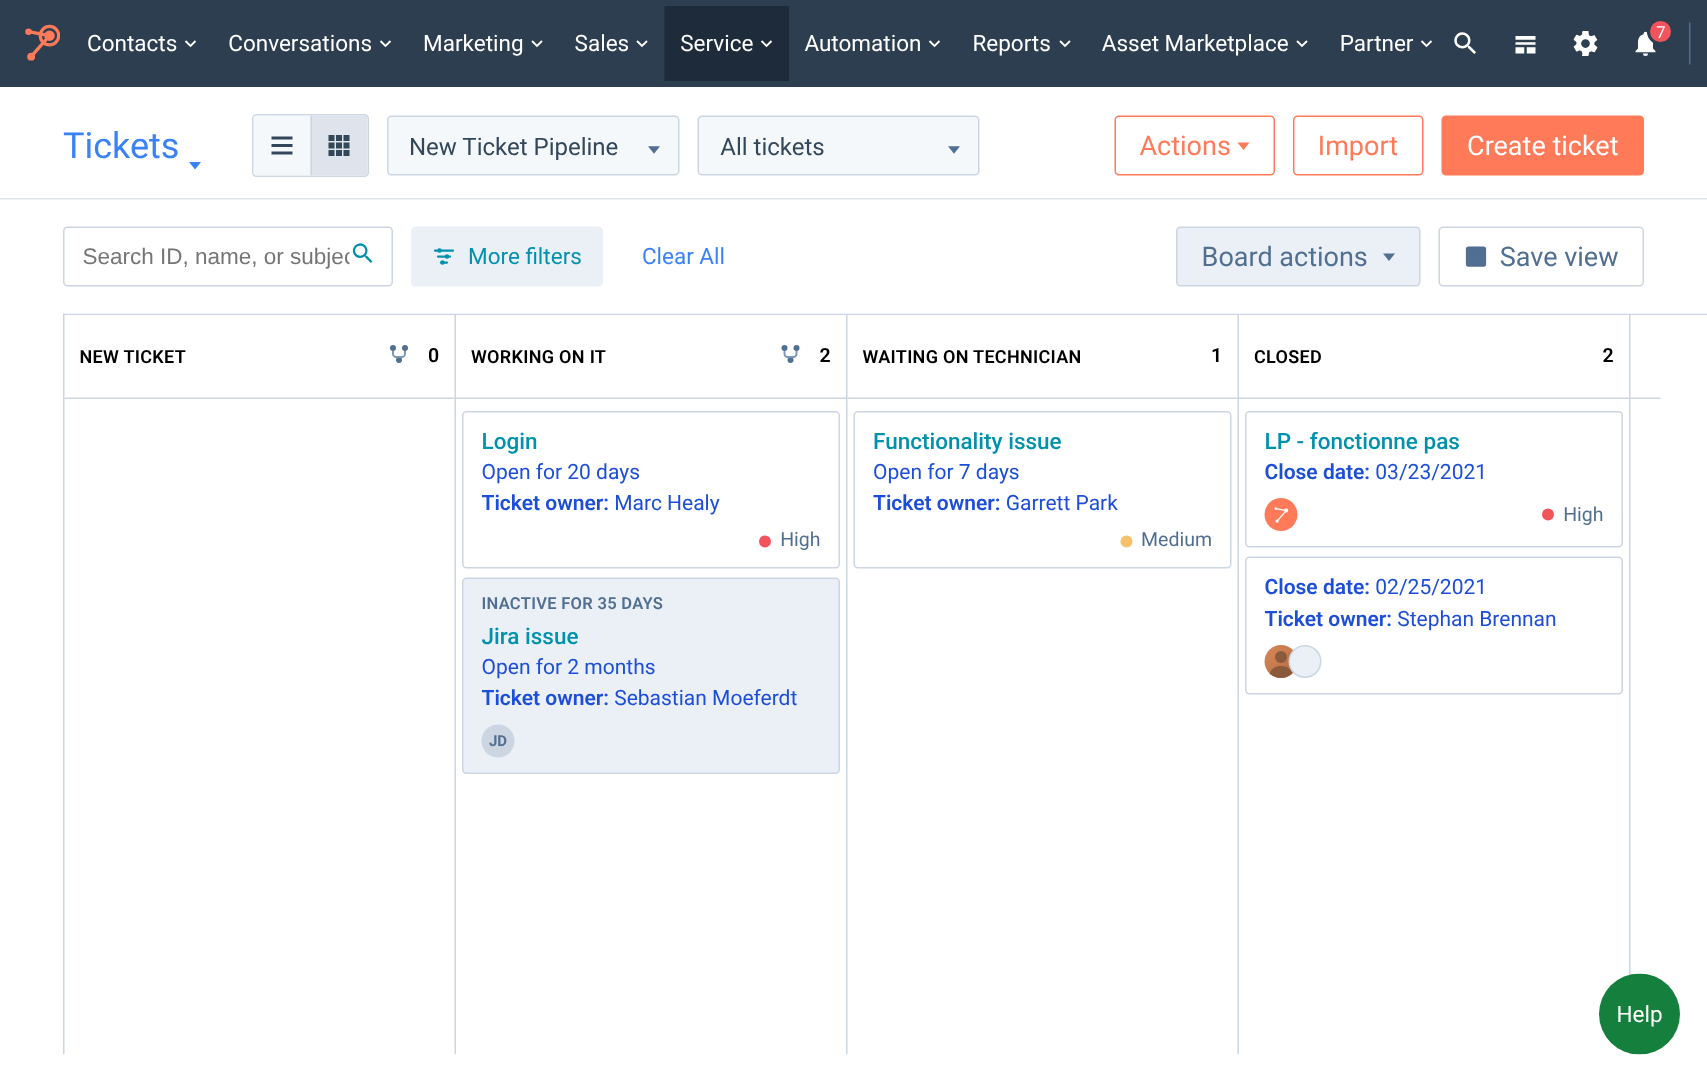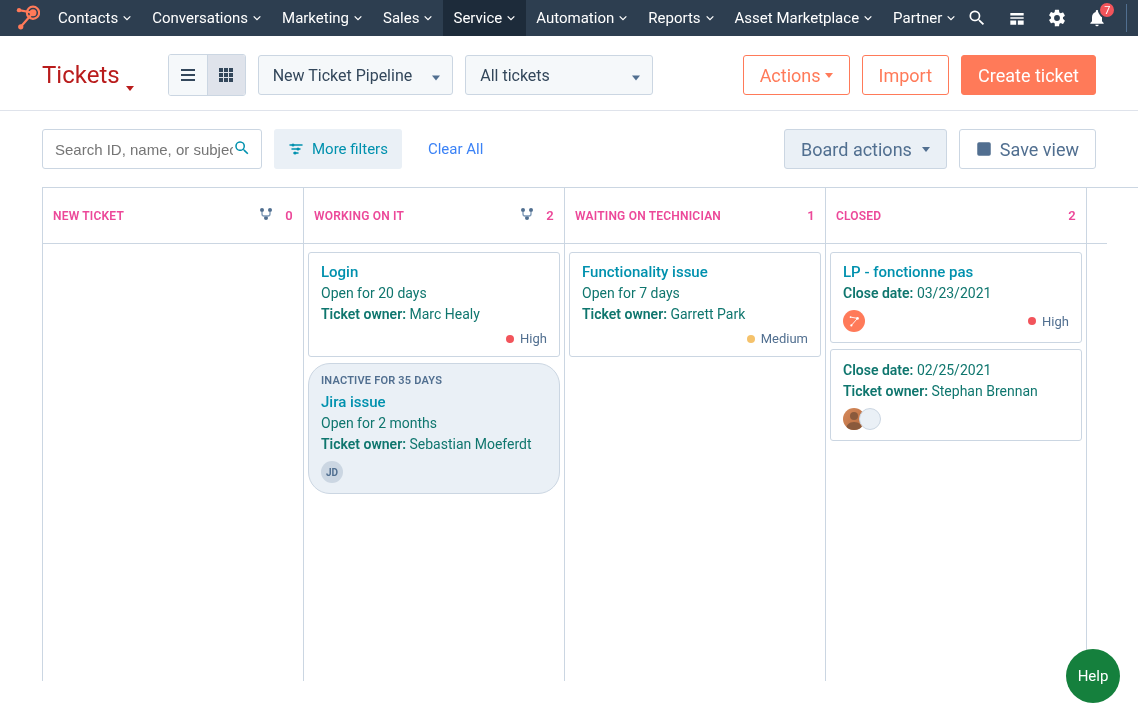--- a/index.html
+++ b/index.html
@@ -1,34 +1,34 @@
 <!DOCTYPE html>
 <html><head>
 <meta charset="utf-8">
 <style>
 * { box-sizing: border-box; margin: 0; padding: 0; }
 body { font-family: -apple-system, BlinkMacSystemFont, "Segoe UI", Roboto, Helvetica, Arial, sans-serif; font-size: 14px; color: #33475b; background: #fff; width: 1138px; overflow-x: hidden; }
 
 
-.topnav { background: #2d3e50; height: 36px; display: flex; align-items: center; padding: 0 12px 0 8px; color: #fff; overflow: hidden; }
+.topnav { background: #2d3e50; height: 58px; display: flex; align-items: center; padding: 0 12px 0 8px; color: #fff; overflow: hidden; }
 .logo { width: 28px; height: 28px; margin: 0 8px 0 4px; display: flex; align-items: center; justify-content: center; flex-shrink: 0; }
 .logo svg { width: 28px; height: 28px; }
 .nav-items { display: flex; align-items: center; height: 100%; }
 .nav-item { display: flex; align-items: center; height: 50px; padding: 0 10px; color: #fff; font-size: 15px; cursor: pointer; white-space: nowrap; }
 .nav-item.active { background: #1d2b3a; }
 .nav-item .chev { width: 10px; height: 10px; margin-left: 4px; }
 .nav-right { margin-left: auto; display: flex; align-items: center; gap: 18px; }
 .icon-btn { width: 22px; height: 22px; display: flex; align-items: center; justify-content: center; cursor: pointer; color: #fff; position: relative; }
 .icon-btn svg { width: 20px; height: 20px; }
 .bell-badge { position: absolute; top: -6px; right: -8px; background: #f2545b; color: #fff; border-radius: 50%; width: 18px; height: 18px; font-size: 11px; display: flex; align-items: center; justify-content: center; border: 2px solid #2d3e50; }
 .nav-divider { width: 1px; height: 28px; background: #516f90; }
 
 
 .header { padding: 18px 42px 14px; display: flex; align-items: center; gap: 12px; border-bottom: 1px solid #dfe3eb; }
-.page-title-wrap { display: flex; align-items: center; color: #b91c1c; font-size: 24px; font-weight: 400; margin-right: 18px; cursor: pointer; }
+.page-title-wrap { display: flex; align-items: center; color: #3b82f6; font-size: 24px; font-weight: 400; margin-right: 18px; cursor: pointer; }
 .page-title-wrap .tri { width: 12px; height: 12px; margin-left: 6px; }
 .view-switch { display: flex; border: 1px solid #cbd6e2; border-radius: 3px; overflow: hidden; }
 .view-switch .vs-btn { width: 38px; height: 40px; display: flex; align-items: center; justify-content: center; background: #f5f8fa; cursor: pointer; color: #33475b; }
 .view-switch .vs-btn.active { background: #dfe3eb; }
 .view-switch .vs-btn + .vs-btn { border-left: 1px solid #cbd6e2; }
 .dropdown { border: 1px solid #cbd6e2; background: #f5f8fa; border-radius: 3px; height: 40px; padding: 0 40px 0 14px; display: flex; align-items: center; font-size: 16px; color: #33475b; min-width: 180px; cursor: pointer; position: relative; }
 .dropdown.wide { min-width: 188px; }
 .dropdown .tri { position: absolute; right: 12px; top: 50%; transform: translateY(-50%); }
 .spacer { flex: 1; }
 .btn { height: 40px; padding: 0 16px; border-radius: 3px; font-size: 18px; display: flex; align-items: center; justify-content: center; cursor: pointer; border: 1px solid transparent; gap: 4px; }
@@ -46,29 +46,29 @@
 .chip-btn.link { color: #3b82f6; background: transparent; }
 .board-btn { border: 1px solid #cbd6e2; background: #eaf0f6; color: #516f90; }
 .save-btn { border: 1px solid #cbd6e2; background: #fff; color: #516f90; gap:8px;text-align:center; }
 
 
 .board-wrap { padding: 0 0 0 42px; overflow-x: hidden; }
 .board { display: flex; border-top: 1px solid #cbd6e2; border-left: 1px solid #cbd6e2; height: 494px; }
 .col { width: 261px; flex-shrink: 0; border-right: 1px solid #cbd6e2; display: flex; flex-direction: column; }
 .col:last-child { border-right: none; }
 .col-partial { width: 12px; flex-shrink: 0; }
-.col-header { height: 56px; padding: 0 10px 0 10px; display: flex; align-items: center; font-size: 12px; font-weight: 600; color: #ec4899; border-bottom: 1px solid #cbd6e2; letter-spacing: 0.2px; }
+.col-header { height: 56px; padding: 0 10px 0 10px; display: flex; align-items: center; font-size: 12px; font-weight: 600; color: #000000; border-bottom: 1px solid #cbd6e2; letter-spacing: 0.2px; }
 .col-header .name { flex: 1; }
 .col-header .count { font-size: 13px; margin-left: 6px; }
 .col-header .branch-icon { margin-right: 6px; color: #516f90; }
 .col-body { flex: 1; padding: 8px 4px; overflow-y: auto; }
 .card { border: 1px solid #cbd6e2; border-radius: 3px; background: #fff; padding: 10px 12px 10px; margin-bottom: 6px; }
-.card.inactive { background: #eaf0f6; border-color: #cbd6e2; border-radius: 22px; }
+.card.inactive { background: #eaf0f6; border-color: #cbd6e2; }
 .card .title { color: #0091ae; font-size: 15px; font-weight: 500; margin-bottom: 2px; }
-.card .meta { font-size: 14px; color: #0f766e; line-height: 1.5; }
+.card .meta { font-size: 14px; color: #1d4ed8; line-height: 1.5; }
 .card .label { font-weight: 600; }
 .card .inactive-label { font-size: 11px; font-weight: 600; color: #516f90; margin-bottom: 6px; letter-spacing: 0.2px; }
 .card .bottom-row { display: flex; align-items: center; justify-content: space-between; margin-top: 6px; }
 .mini-avatar { width: 22px; height: 22px; border-radius: 50%; display: inline-flex; align-items: center; justify-content: center; font-size: 10px; font-weight: 700; }
 .mini-avatar.jd { background: #cbd6e2; color: #516f90; }
 .mini-avatar.orange { background: #ff7a59; color: #fff; }
 .mini-avatar.person { background: linear-gradient(135deg,#d68a5c,#b56a3c); overflow: hidden; }
 .mini-avatar.blank { background: #eaf0f6; border:1px solid #cbd6e2; margin-left: -6px; }
 .priority { display: flex; align-items: center; gap: 6px; font-size: 13px; color: #516f90; }
 .dot { width: 8px; height: 8px; border-radius: 50%; display: inline-block; }

